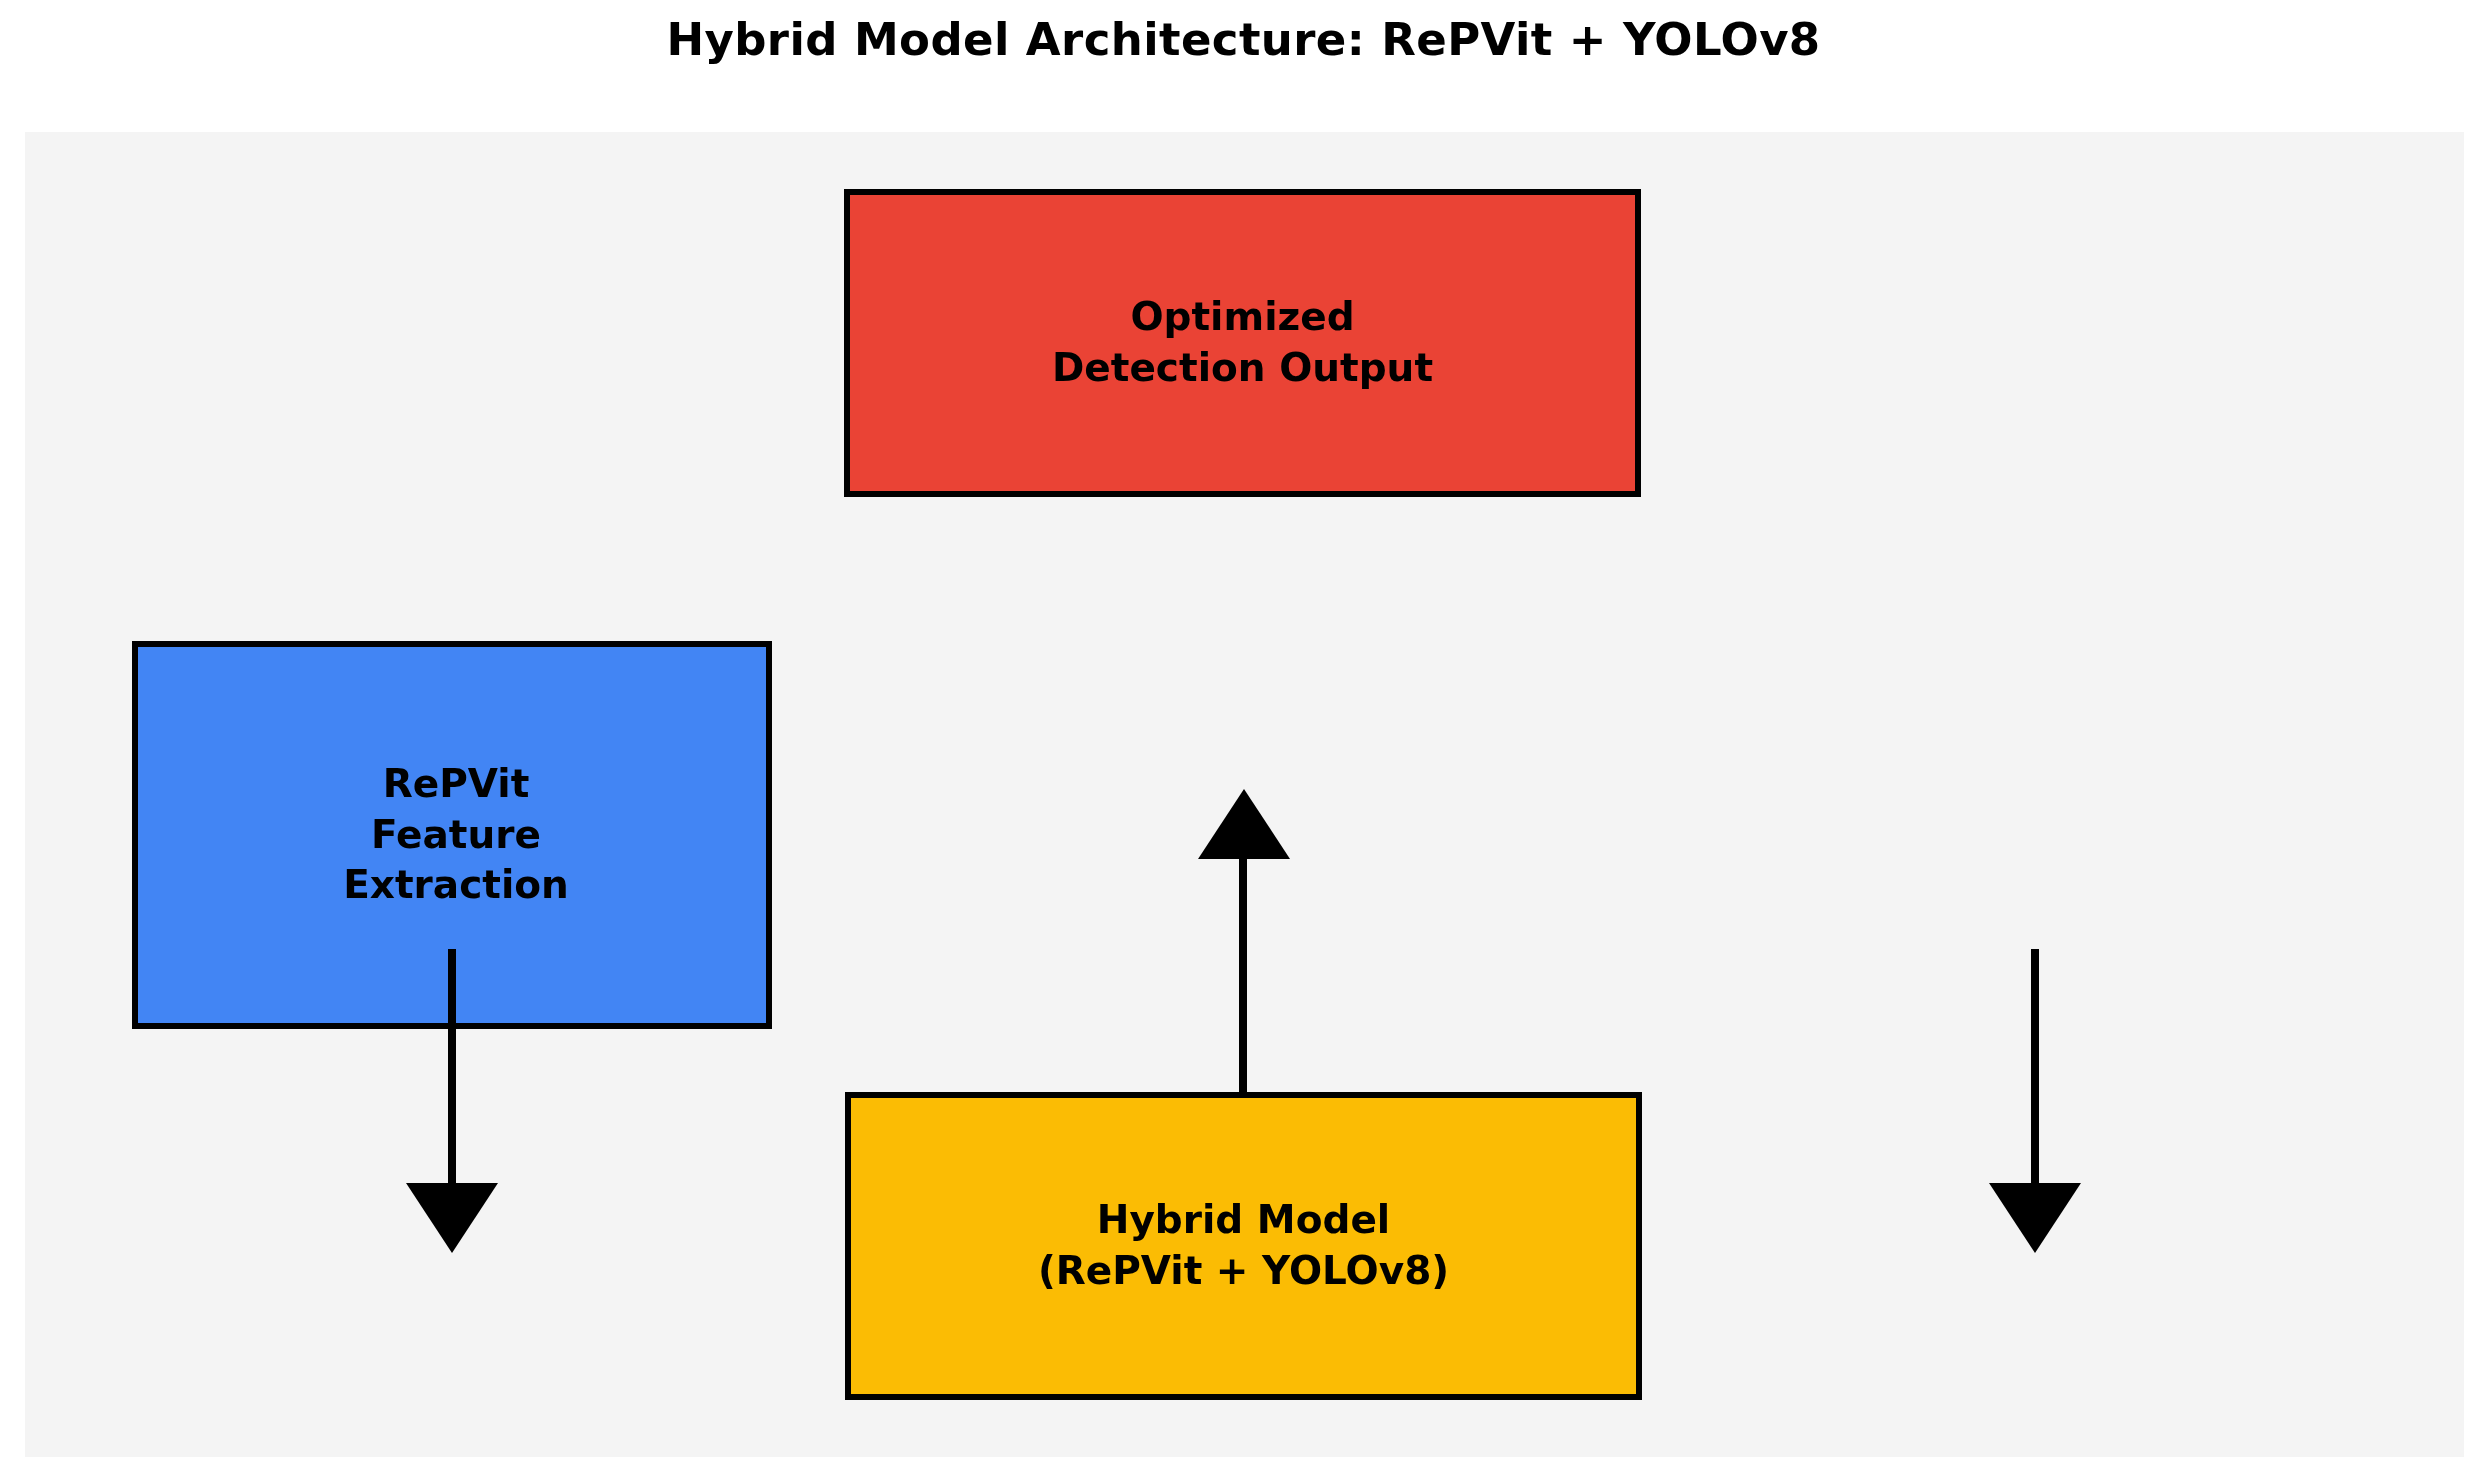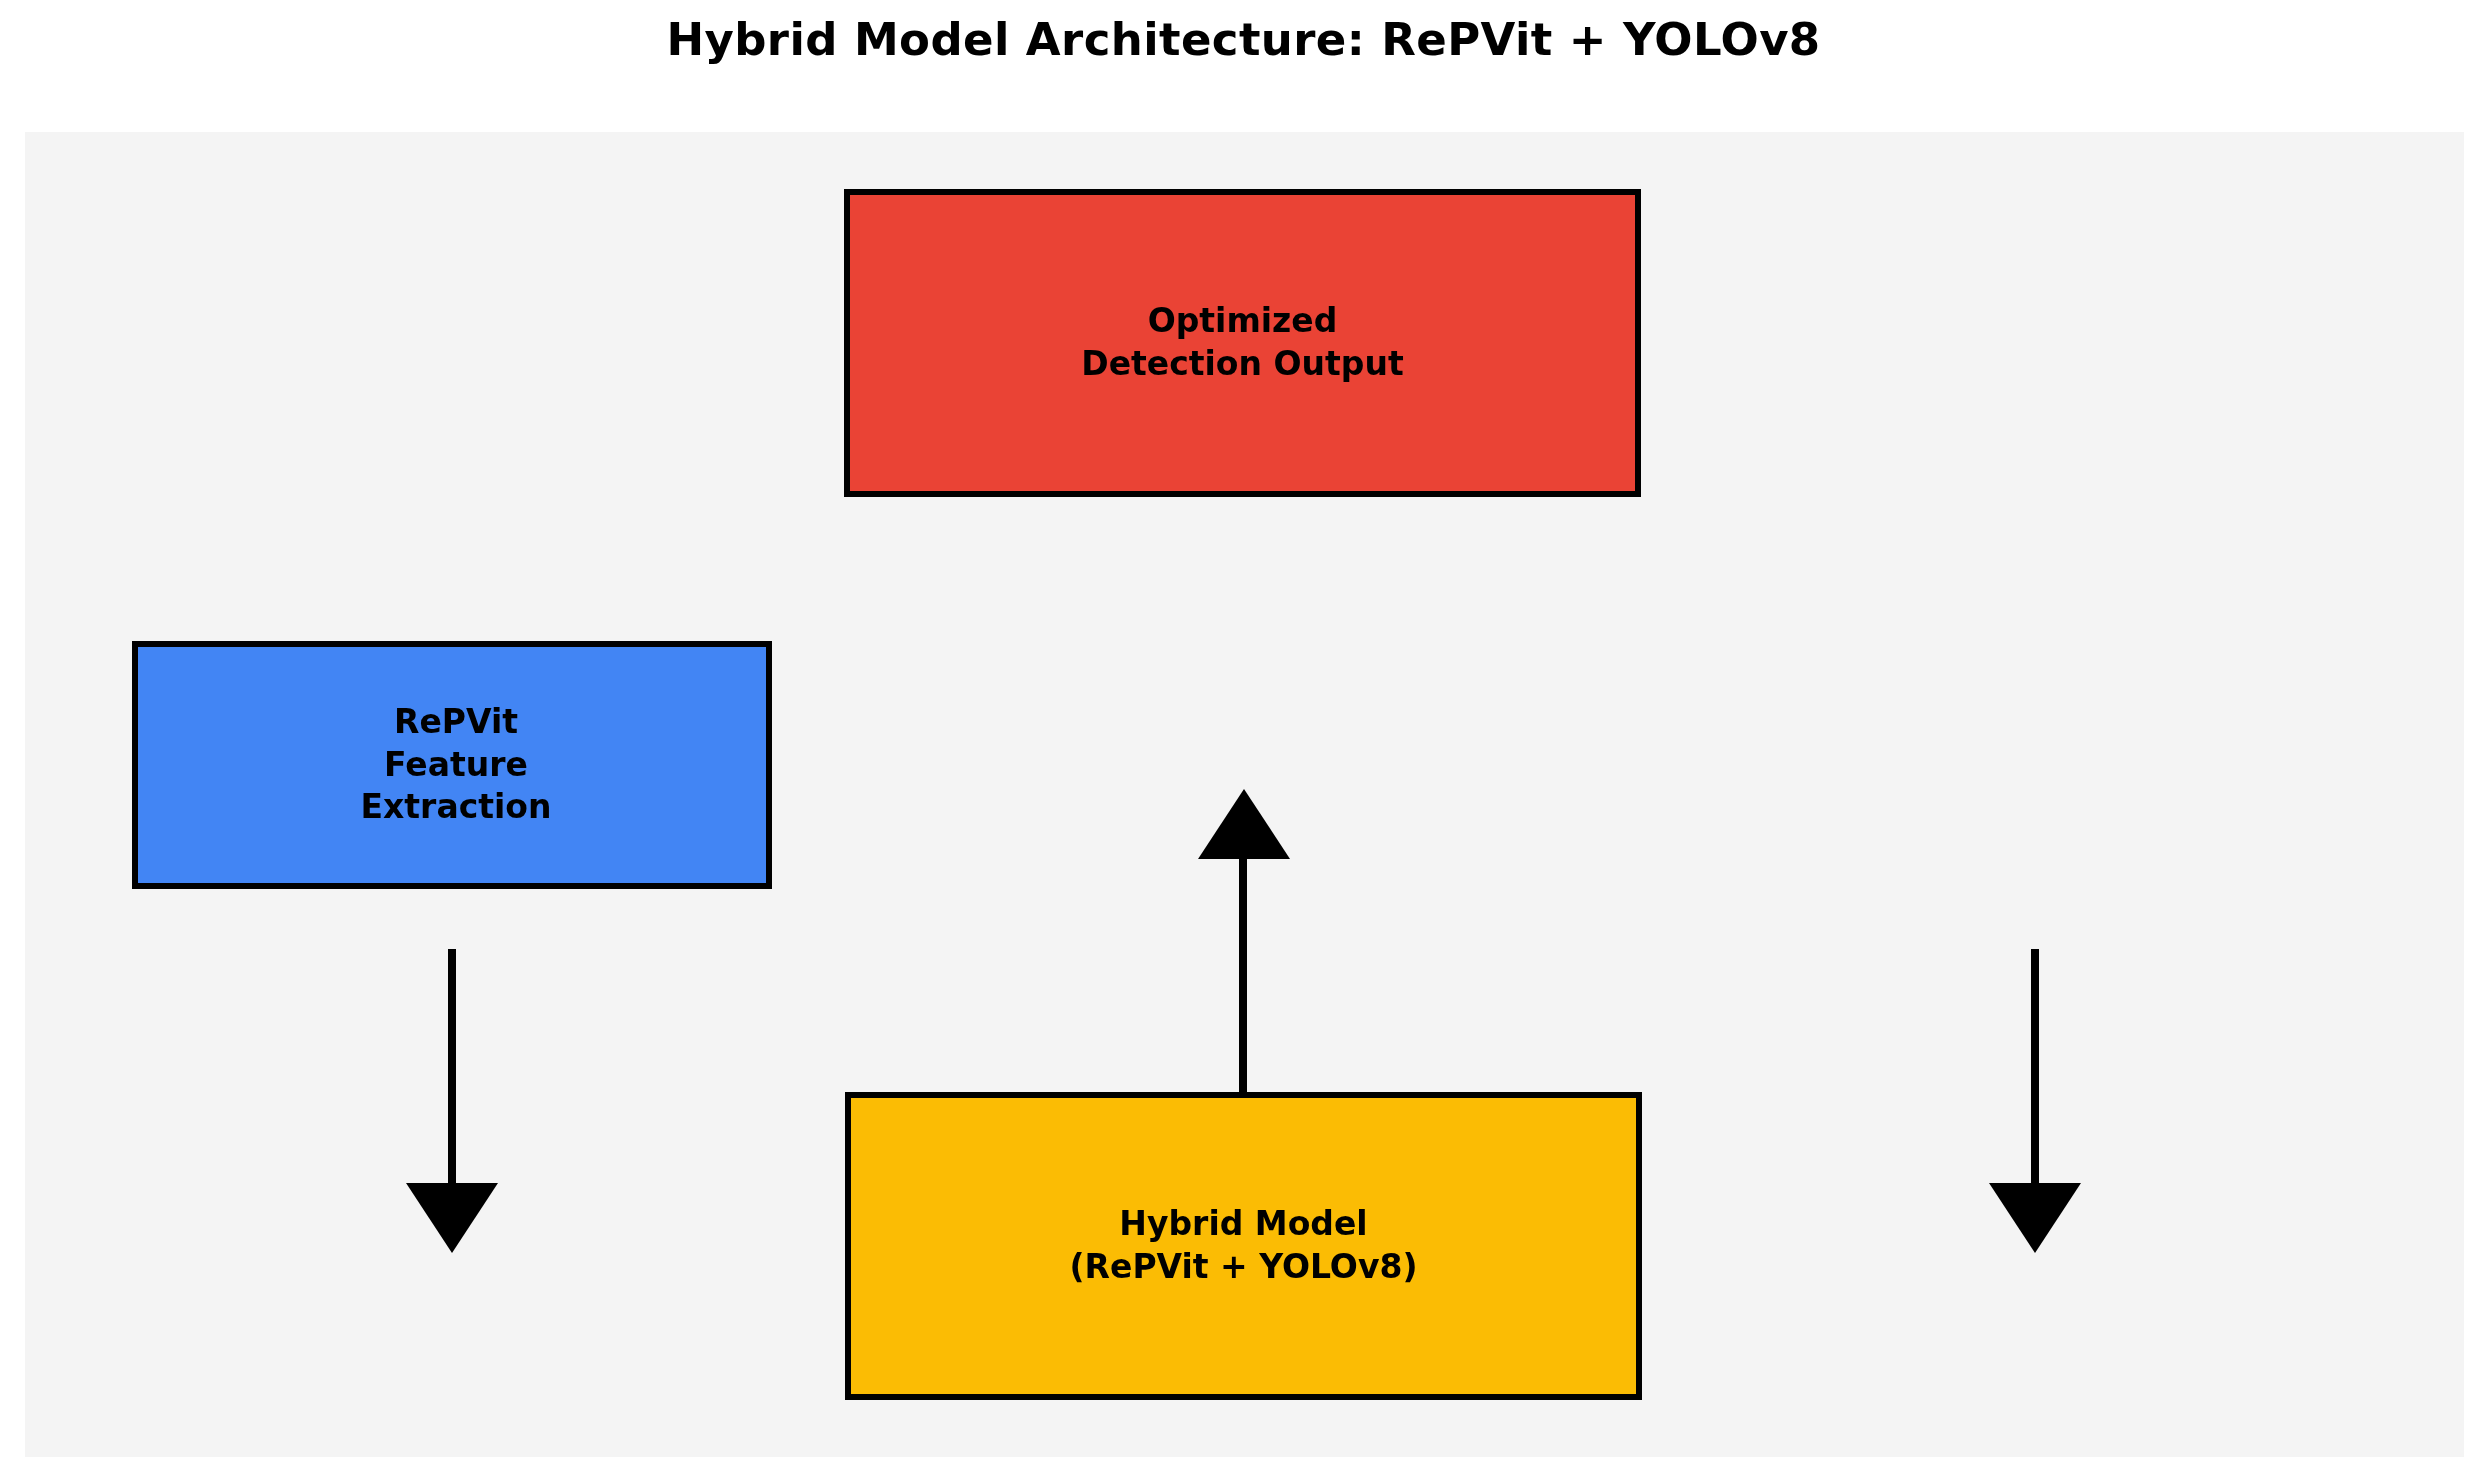--- a/index.html
+++ b/index.html
@@ -29,29 +29,29 @@
   }
   .node {
     position: absolute;
     box-sizing: border-box;
     border: 6.7px solid #000000;
     display: flex;
     align-items: center;
     justify-content: center;
   }
   .node-label {
-    font-size: 33px;
+    font-size: 39px;
     font-weight: bold;
     line-height: 1.3;
     color: #000000;
     text-align: center;
     white-space: pre-line;
   }
   .node-output { left: 844px; top: 189px;  width: 797px; height: 308px; }
-  .node-repvit { left: 132px;  top: 641px;  width: 640px; height: 248px; padding-left: 8px; }
+  .node-repvit { left: 132px;  top: 641px;  width: 640px; height: 388px; padding-left: 8px; }
   .node-yolov8 { left: 1715px; top: 641px;  width: 640px; height: 308px; }
   .node-hybrid { left: 845px; top: 1092px; width: 797px; height: 308px; }
 
   .arrow-line {
     position: absolute;
     width: 8.4px;
     background: #000000;
   }
   .arrow-head {
     position: absolute;

